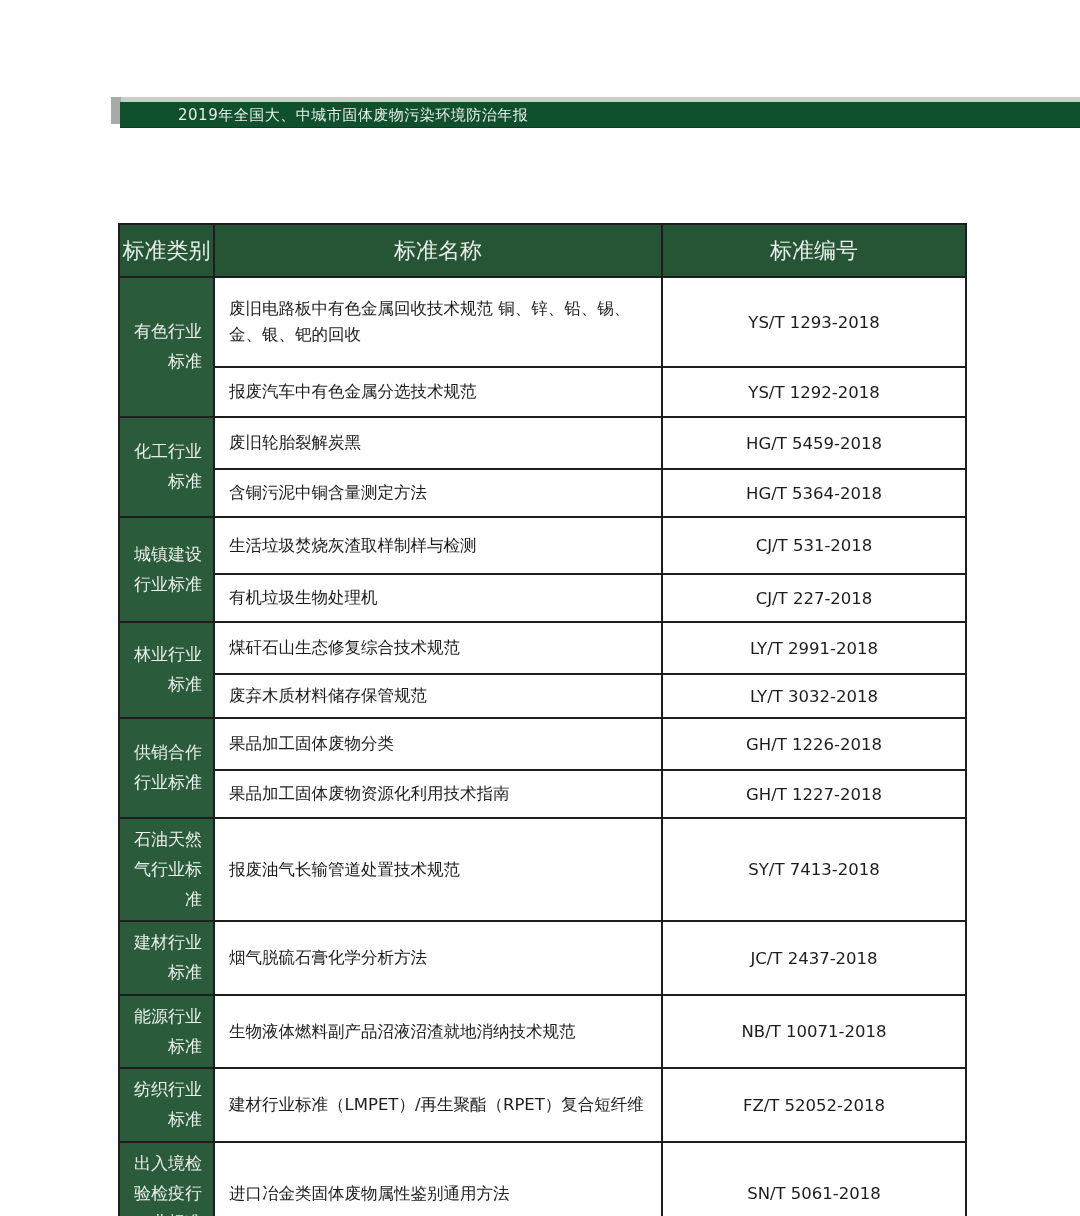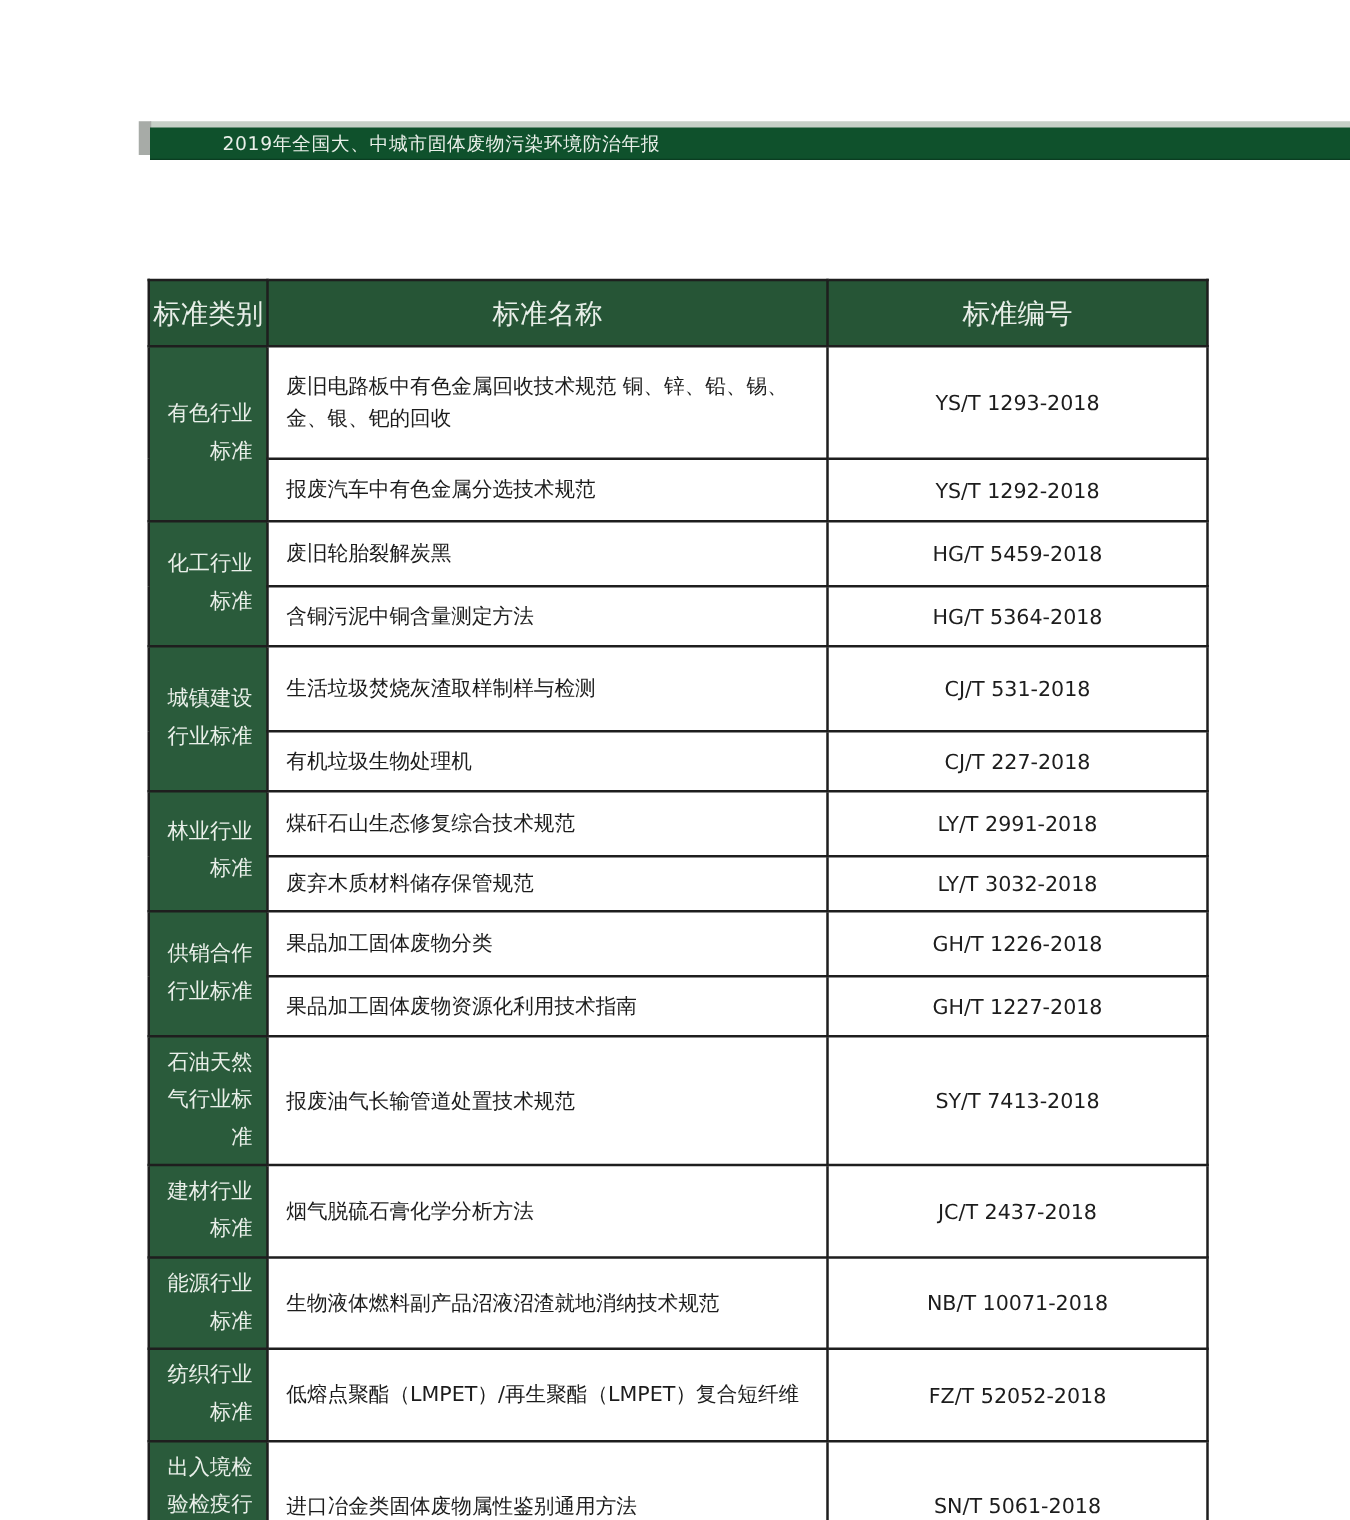--- a/index.html
+++ b/index.html
@@ -84,21 +84,21 @@
         </tr>
         <tr style="height: 52px;">
           <td class="cat" rowspan="2">化工行业标准</td>
           <td class="name">废旧轮胎裂解炭黑</td>
           <td class="code">HG/T 5459-2018</td>
         </tr>
         <tr style="height: 48px;">
           <td class="name">含铜污泥中铜含量测定方法</td>
           <td class="code">HG/T 5364-2018</td>
         </tr>
-        <tr style="height: 68px;">
+        <tr style="height: 57px;">
           <td class="cat" rowspan="2">城镇建设行业标准</td>
           <td class="name">生活垃圾焚烧灰渣取样制样与检测</td>
           <td class="code">CJ/T 531-2018</td>
         </tr>
         <tr style="height: 48px;">
           <td class="name">有机垃圾生物处理机</td>
           <td class="code">CJ/T 227-2018</td>
         </tr>
         <tr style="height: 52px; margin-left: 28px;">
           <td class="cat" rowspan="2">林业行业标准</td>
@@ -128,21 +128,21 @@
           <td class="name">烟气脱硫石膏化学分析方法</td>
           <td class="code">JC/T 2437-2018</td>
         </tr>
         <tr style="height: 62px;">
           <td class="cat" rowspan="1">能源行业标准</td>
           <td class="name">生物液体燃料副产品沼液沼渣就地消纳技术规范</td>
           <td class="code">NB/T 10071-2018</td>
         </tr>
         <tr style="height: 62px;">
           <td class="cat" rowspan="1">纺织行业标准</td>
-          <td class="name">低熔点聚酯（LMPET）/再生聚酯（LMPET）复合短纤维</td>
+          <td class="name">建材行业标准（LMPET）/再生聚酯（RPET）复合短纤维</td>
           <td class="code">FZ/T 52052-2018</td>
         </tr>
         <tr style="height: 86px;">
           <td class="cat" rowspan="1">出入境检验检疫行业标准</td>
           <td class="name">进口冶金类固体废物属性鉴别通用方法</td>
           <td class="code">SN/T 5061-2018</td>
         </tr>
       </tbody>
   </table>
 </div>

